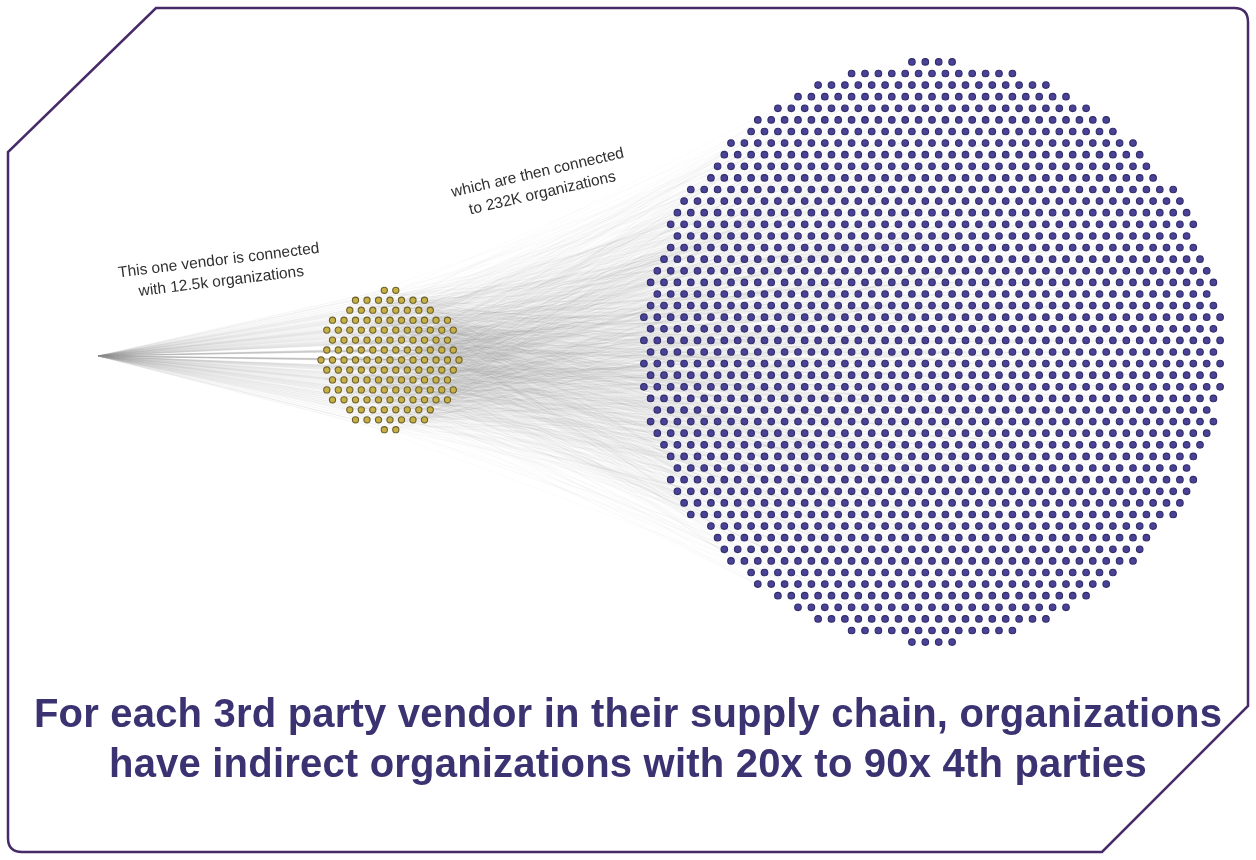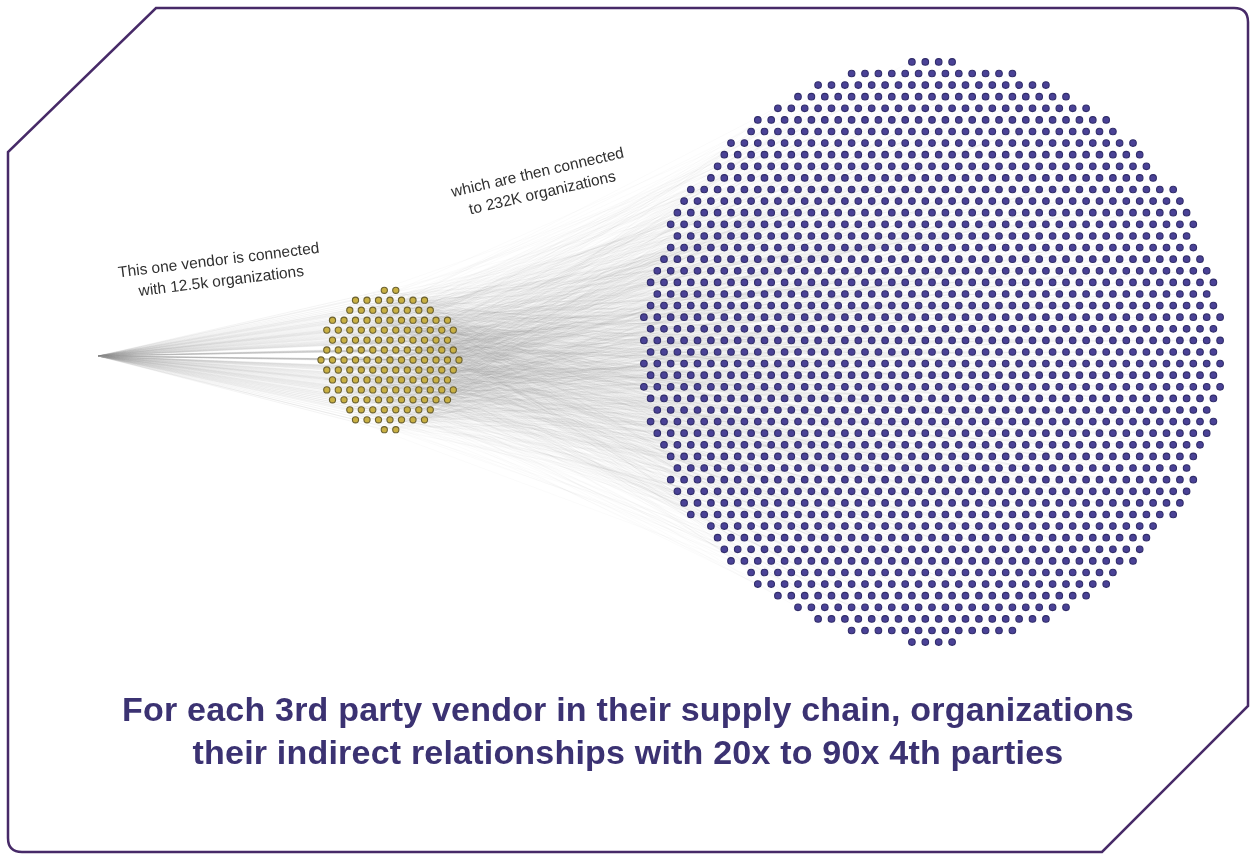--- a/index.html
+++ b/index.html
@@ -41,21 +41,21 @@
     width: 240px;
     transform: rotate(-13deg);
   }
   .caption {
     position: absolute;
     left: 0;
     top: 688px;
     width: 100%;
     text-align: center;
     font-weight: bold;
-    font-size: 34px;
+    font-size: 40px;
     line-height: 1.25;
     color: #3b3272;
     letter-spacing: 0.2px;
   }
 </style>
 </head>
 <body>
 
 <div class="stage">
 
@@ -1936,16 +1936,16 @@
     <div>with 12.5k organizations</div>
   </div>
 
   <div class="annotation annotation-connected">
     <div>which are then connected</div>
     <div>to 232K organizations</div>
   </div>
 
   <div class="caption" style="color: rgb(59, 50, 114);">
     <div>For each 3rd party vendor in their supply chain, organizations</div>
-    <div>their indirect relationships with 20x to 90x 4th parties</div>
+    <div>have indirect organizations with 20x to 90x 4th parties</div>
   </div>
 
 </div>
 
 </body></html>

